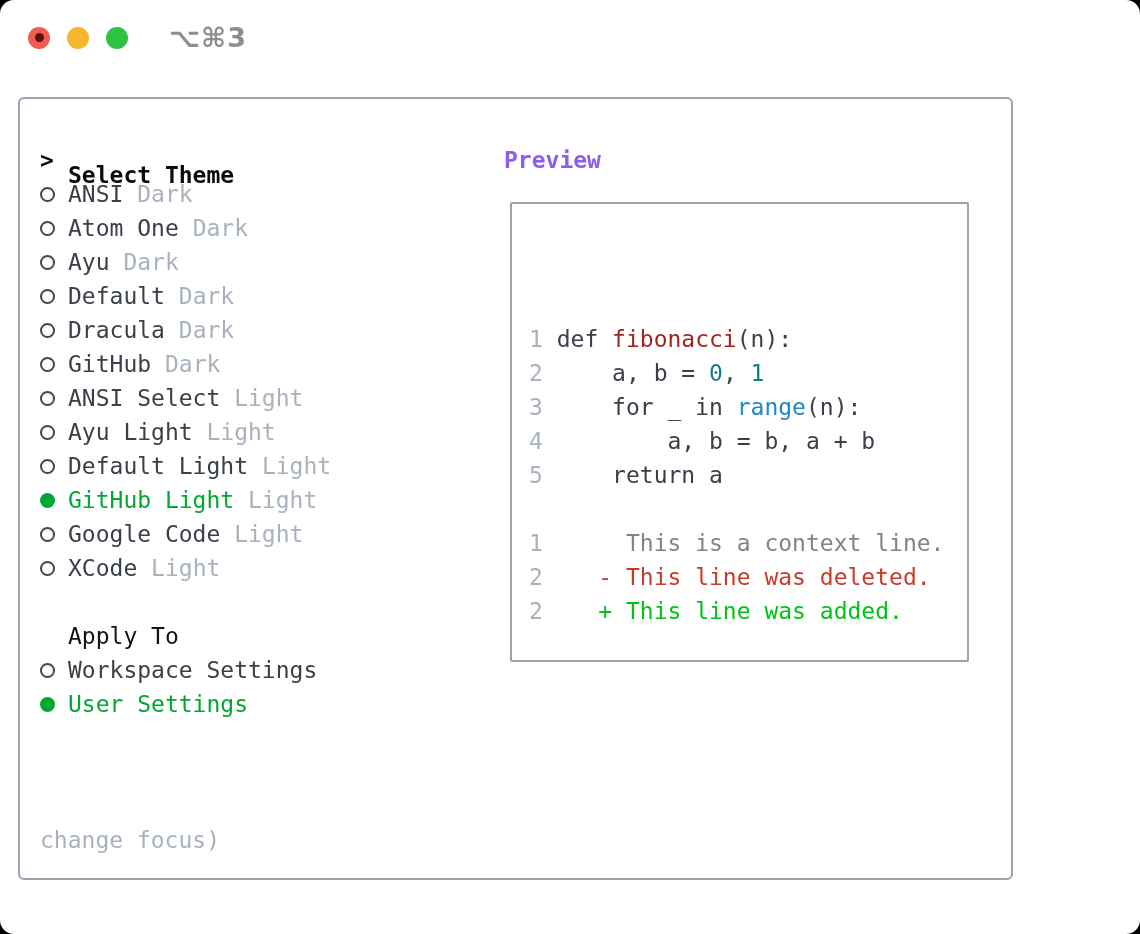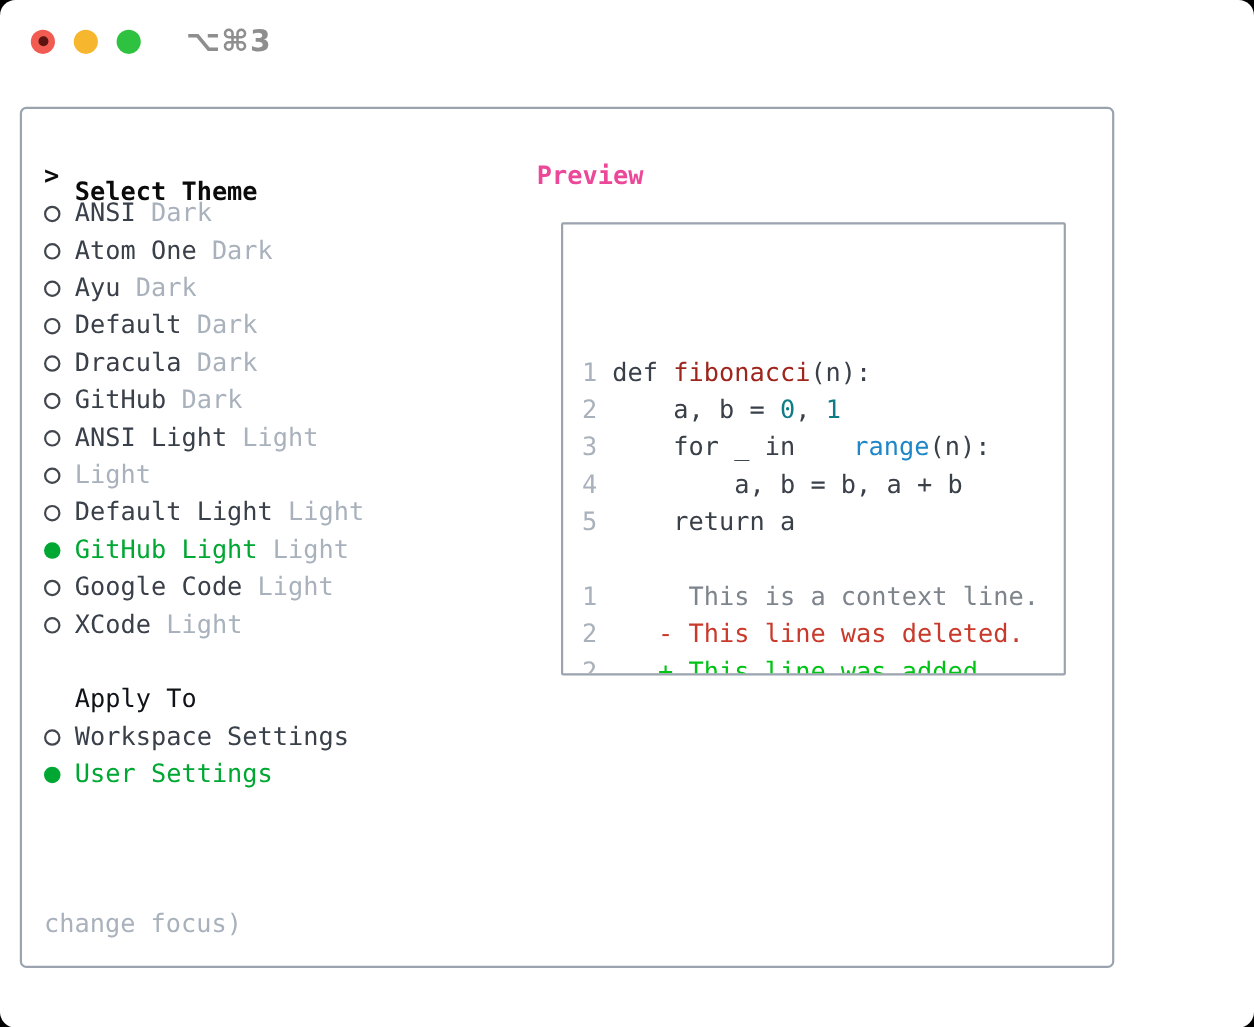--- a/index.html
+++ b/index.html
@@ -41,32 +41,32 @@
   .apply-label{color:#101318;}
   .radio{width:15px;height:15px;border-radius:50%;box-sizing:border-box;margin-top:10px;display:block;}
   .radio.off{border:2px solid #42474e;background:transparent;}
   .radio.on{border:0;background:var(--accent-green);}
   .theme-name{color:var(--keyword-fg);}
   .theme-name.selected{color:var(--accent-green);}
   .suffix{color:var(--muted);text-align:center;}
   .blank-row{height:34px;}
   .hint{color:var(--muted);white-space:pre;}
   
-  .preview-title{position:absolute;left:468px;top:44px;font-size:23px;line-height:34px;font-weight:bold;color:#ec4899;}
+  .preview-title{position:absolute;left:484px;top:44px;font-size:23px;line-height:34px;font-weight:bold;color:#8b5cf6;}
   .preview-box{
-    position:absolute;left:490px;top:103px;width:459px;height:412px;
+    position:absolute;left:490px;top:103px;width:459px;height:460px;
     border:2px solid var(--border);border-radius:2px;box-sizing:border-box;
     padding:50px 0 0 17px;font-size:23px;line-height:34px;white-space:pre;overflow:hidden;
   }
   .code-line{height:34px;}
   .c-num{color:var(--muted);}
   .c-fg{color:var(--keyword-fg);}
   .c-red{color:var(--function-red);}
   .c-teal{color:var(--number-teal);}
-  .c-blue{color:var(--builtin-blue);margin-left:39px;}
+  .c-blue{color:var(--builtin-blue);}
   .c-ctx{color:var(--context-gray);}
   .c-del{color:var(--deleted-red);margin-top:45px;}
   .c-add{color:var(--added-green);}
 </style>
 </head>
 <body>
 
 <div class="window">
   <div class="titlebar">
     <div class="lights">
@@ -85,22 +85,22 @@
         <span class="gutter prompt">&gt;</span>
         <span class="header-label">Select Theme</span>
       </div>
       <div id="themes">
           <div class="row"><span class="gutter"><span class="radio off"></span></span><span class="theme-name">ANSI </span><span class="suffix">Dark</span></div>
           <div class="row"><span class="gutter"><span class="radio off"></span></span><span class="theme-name">Atom One </span><span class="suffix">Dark</span></div>
           <div class="row"><span class="gutter"><span class="radio off"></span></span><span class="theme-name">Ayu </span><span class="suffix">Dark</span></div>
           <div class="row"><span class="gutter"><span class="radio off"></span></span><span class="theme-name">Default </span><span class="suffix">Dark</span></div>
           <div class="row"><span class="gutter"><span class="radio off"></span></span><span class="theme-name">Dracula </span><span class="suffix">Dark</span></div>
           <div class="row"><span class="gutter"><span class="radio off"></span></span><span class="theme-name">GitHub </span><span class="suffix">Dark</span></div>
-          <div class="row"><span class="gutter"><span class="radio off"></span></span><span class="theme-name">ANSI Light </span><span class="suffix">Light</span></div>
-          <div class="row"><span class="gutter"><span class="radio off"></span></span><span class="suffix">Light</span></div>
+          <div class="row"><span class="gutter"><span class="radio off"></span></span><span class="theme-name">ANSI Select </span><span class="suffix">Light</span></div>
+          <div class="row"><span class="gutter"><span class="radio off"></span></span><span class="theme-name">Ayu Light </span><span class="suffix">Light</span></div>
           <div class="row"><span class="gutter"><span class="radio off"></span></span><span class="theme-name">Default Light </span><span class="suffix">Light</span></div>
           <div class="row"><span class="gutter"><span class="radio on"></span></span><span class="theme-name selected">GitHub Light </span><span class="suffix">Light</span></div>
           <div class="row"><span class="gutter"><span class="radio off"></span></span><span class="theme-name">Google Code </span><span class="suffix">Light</span></div>
           <div class="row"><span class="gutter"><span class="radio off"></span></span><span class="theme-name">XCode </span><span class="suffix">Light</span></div>
         </div>
       <div class="blank-row"></div>
       <div class="row">
         <span class="gutter"></span>
         <span class="apply-label">Apply To</span>
       </div>

